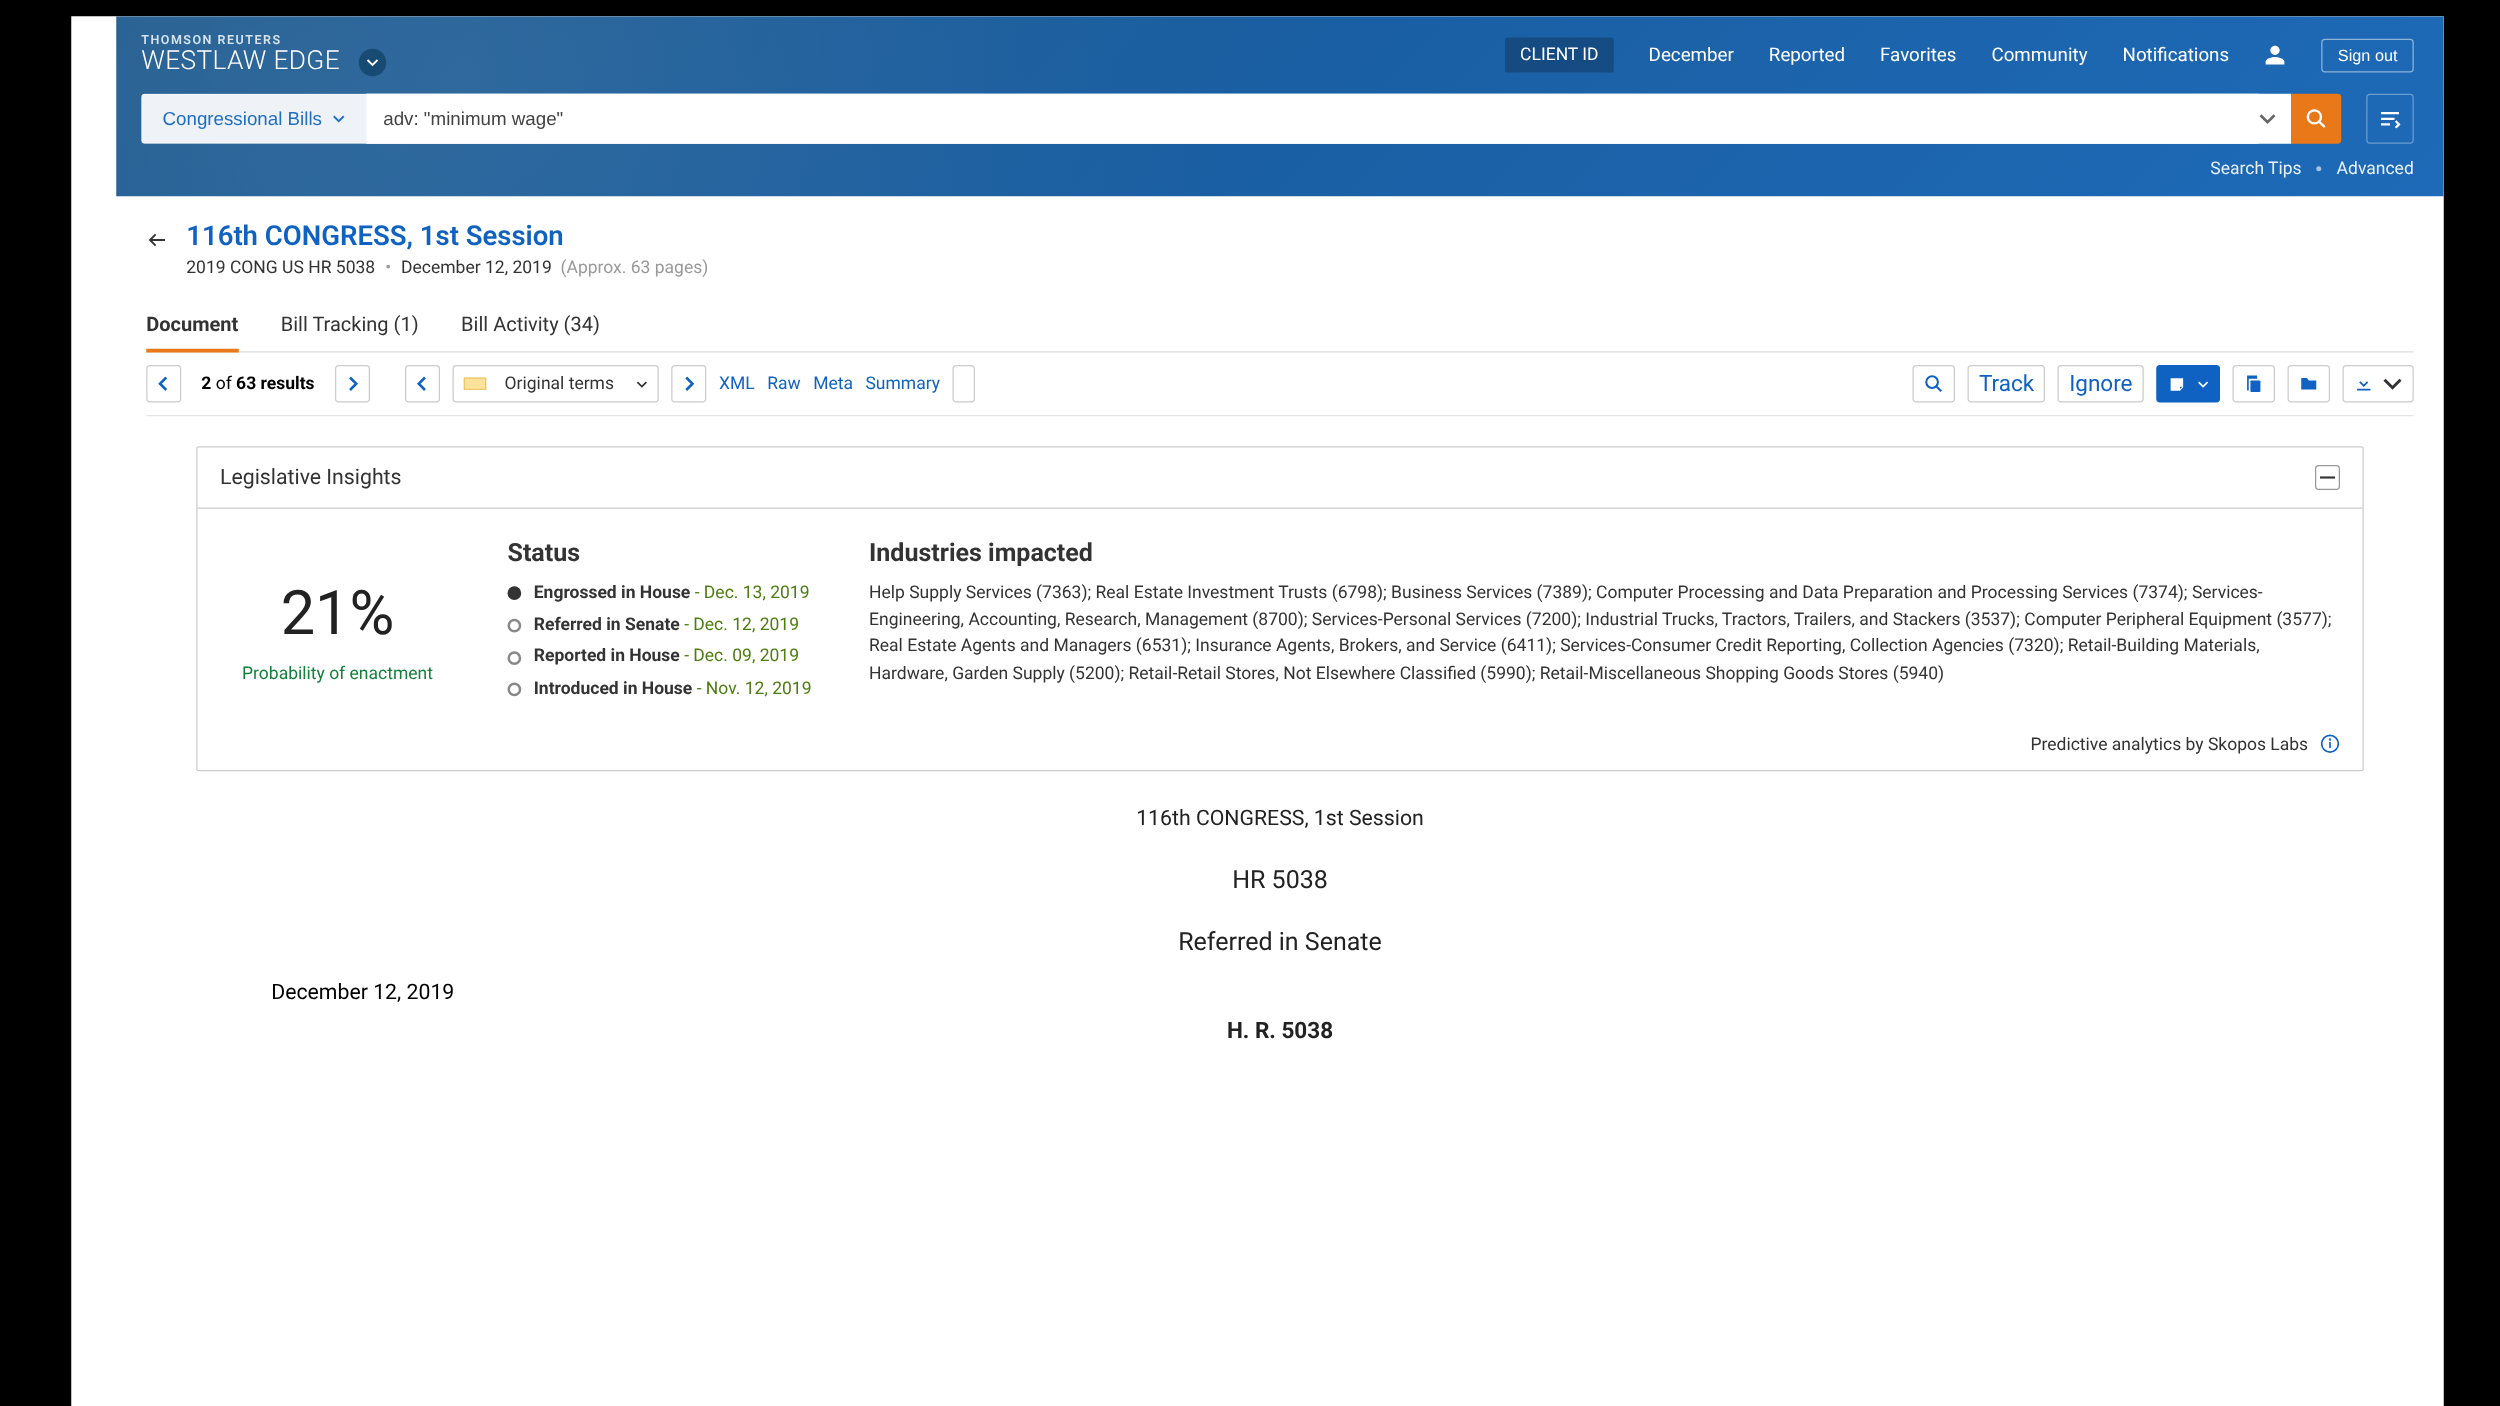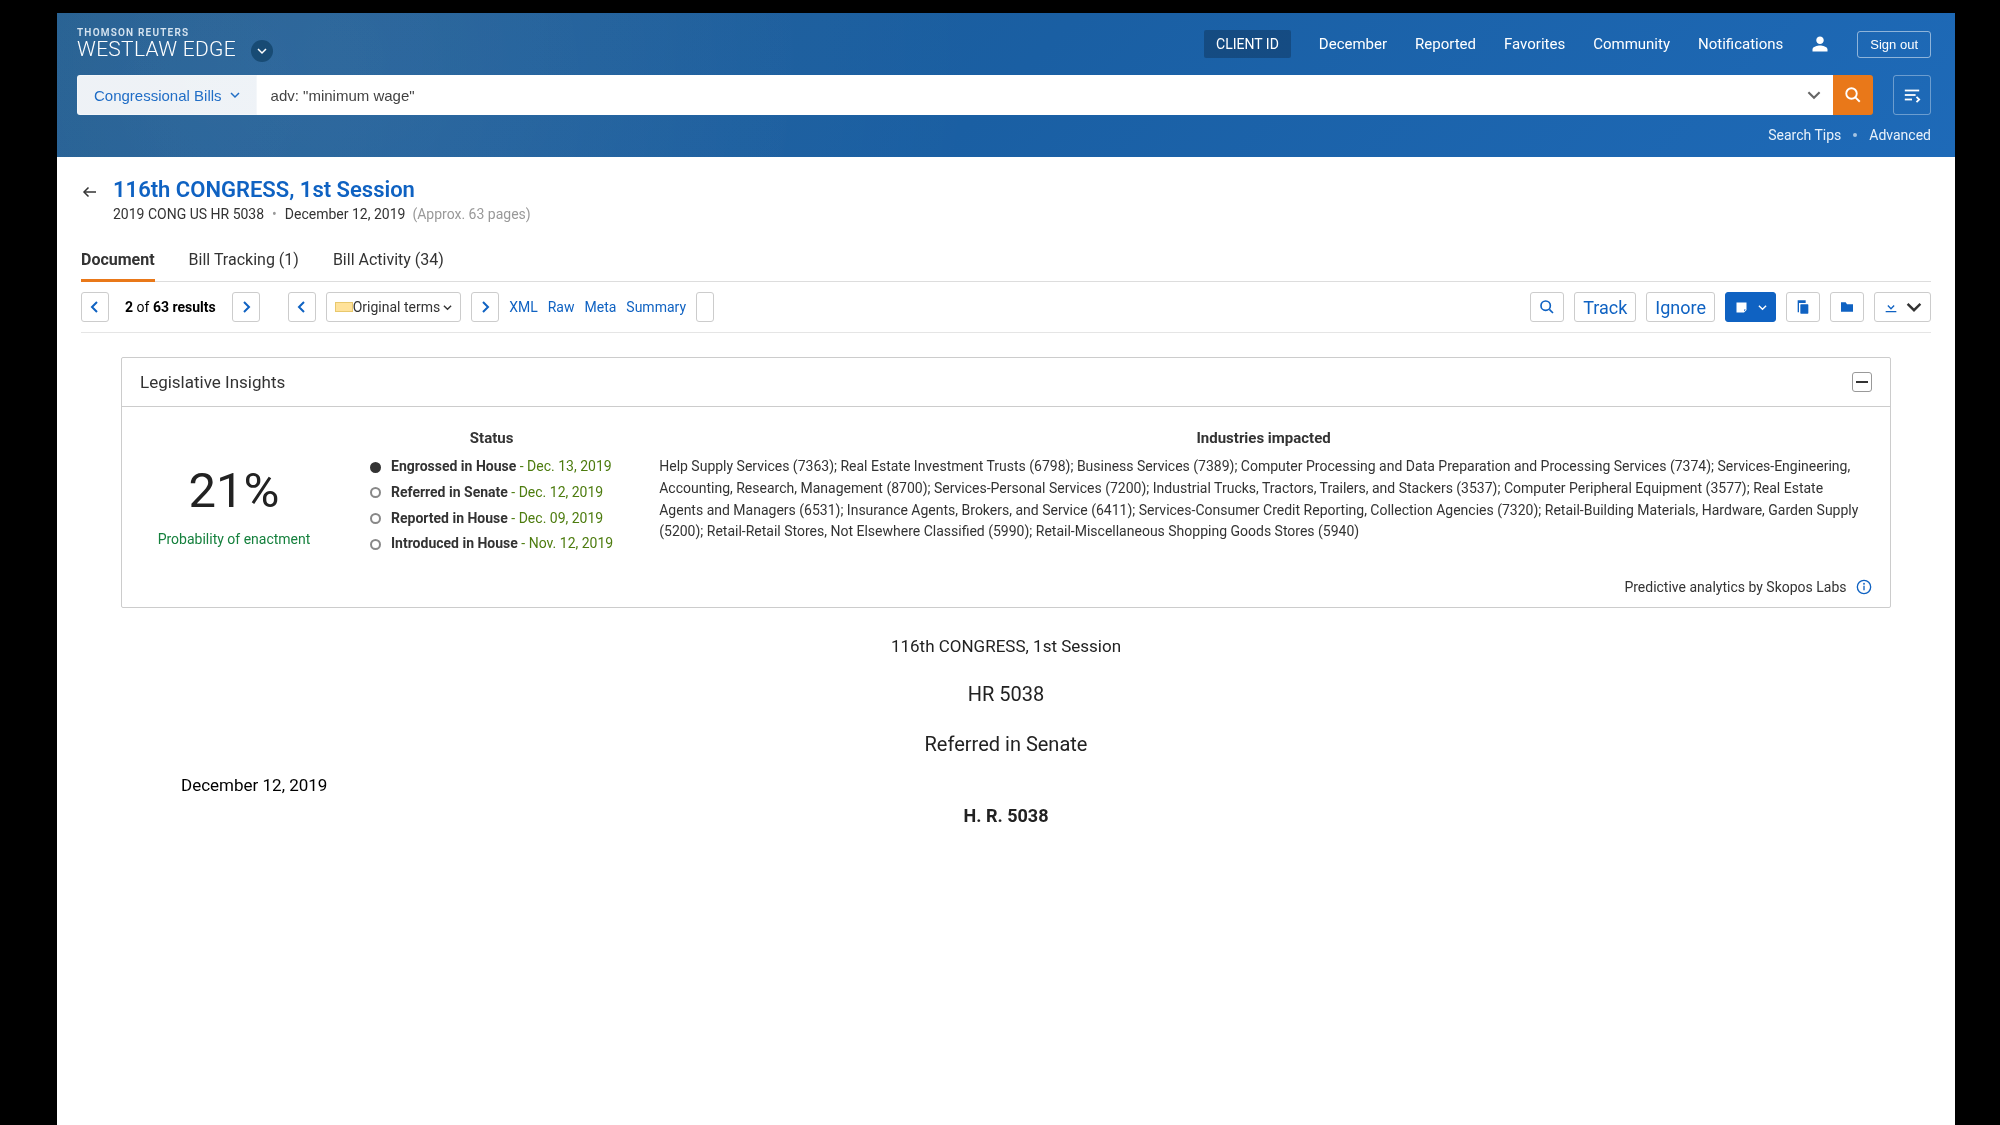--- a/index.html
+++ b/index.html
@@ -1,18 +1,18 @@
 <!DOCTYPE html>
 <html><head>
 <meta charset="utf-8">
 <style>
 * { box-sizing: border-box; margin: 0; padding: 0; }
 body { font-family: -apple-system, "Segoe UI", Roboto, Arial, sans-serif; background: #000; }
 .frame { width: 2000px; height: 1125px; margin: 0 auto; background: #000; position: relative; }
-.app { position: absolute; top: 13px; left: 57px; right: 45px; bottom: 0; background: #fff; overflow: hidden; }
+.app { position: absolute; top: 13px; left: 57px; right: 45px; bottom: 0; background: #fff; overflow: hidden; padding-left: 36px; }
 
 .header { background: linear-gradient(135deg, #1e5a8e 0%, #1a5fa3 50%, #1e6ab8 100%); color: #fff; position: relative; }
 .header::before { content: ""; position: absolute; inset: 0; background: radial-gradient(circle at 15% 30%, rgba(255,255,255,0.05) 0%, transparent 40%), radial-gradient(circle at 8% 60%, rgba(255,255,255,0.04) 0%, transparent 35%); pointer-events: none; }
 .topbar { display: flex; align-items: center; padding: 0 24px 0 20px; height: 62px; position: relative; }
 .brand { display: flex; flex-direction: column; line-height: 1.1; }
 .brand-sub { font-size: 10px; letter-spacing: 1.2px; font-weight: 600; color: #d6e4f0; }
 .brand-main { font-size: 21px; font-weight: 300; letter-spacing: 0.3px; }
 .brand-circle { width: 22px; height: 22px; border-radius: 50%; background: #184b74; display: inline-flex; align-items: center; justify-content: center; margin-left: 10px; }
 .brand-circle svg { width: 10px; height: 10px; }
 .topnav { margin-left: auto; display: flex; align-items: center; gap: 28px; font-size: 15px; }
@@ -48,42 +48,42 @@
 .tab { padding: 10px 0 12px; font-size: 16px; color: #333; cursor: pointer; position: relative; }
 .tab.active { font-weight: 700; }
 .tab.active::after { content: ""; position: absolute; left: 0; right: 0; bottom: -1px; height: 3px; background: #e97819; }
 
 .toolbar { display: flex; align-items: center; gap: 10px; padding: 10px 0; border-bottom: 1px solid #e5e5e5; font-size: 13px; flex-wrap: wrap; }
 .tb-box { border: 1px solid #ccc; background: #fff; height: 30px; display: flex; align-items: center; justify-content: center; border-radius: 3px; padding: 0 8px; cursor: pointer; }
 .tb-nav { width: 28px; }
 .tb-nav svg { width: 10px; height: 12px; color: #0f62c2; }
 .tb-count { border: none; padding: 0 6px; font-size: 14px; }
 .tb-count b { font-weight: 700; }
-.tb-terms { gap: 0; color: #333; font-size: 14px; }
+.tb-terms { gap: 15px; color: #333; font-size: 14px; }
 .tb-terms .bar { width: 18px; height: 10px; background: #ffe29a; border: 1px solid #e8c86d; }
 .tb-link { color: #0f62c2; font-size: 14px; cursor: pointer; }
 .tb-spacer { flex: 1; }
 .tb-icon svg { width: 16px; height: 16px; color: #0f62c2; }
 .tb-track, .tb-ignore { color: #0f62c2; font-size: 18px; }
 .tb-blue { background: #0f62c2; border-color: #0f62c2; }
 .tb-blue svg { color: #fff; }
 .tb-caret { width: 9px; height: 9px; color: #333; margin-left: 3px; }
 .tb-pencil svg{ color:#333;}
 
 .doc-area { padding: 24px 40px 40px; }
 .insights { border: 1px solid #ccc; border-radius: 2px; margin-bottom: 24px; }
 .insights-head { display: flex; justify-content: space-between; align-items: center; padding: 14px 18px; border-bottom: 1px solid #ccc; }
 .insights-head h3 { font-size: 17px; font-weight: 400; color: #333; }
 .collapse-btn { width: 20px; height: 20px; border: 1px solid #999; border-radius: 3px; display: flex; align-items: center; justify-content: center; cursor: pointer; }
 .insights-body { display: flex; gap: 46px; padding: 20px 22px 14px; font-size: 14px; color: #333; line-height: 1.55; }
 .prob { min-width: 180px; text-align: center; padding-top: 26px; }
 .prob-num { font-size: 49px; font-weight: 400; color: #222; }
 .prob-label { font-size: 14px; color: #15803d; }
 .status-col { min-width: 240px; }
-.status-col h4, .ind-col h4 { font-weight: 700; font-size: 15px; margin-bottom: 6px; text-align: center; }
+.status-col h4, .ind-col h4 { font-weight: 700; font-size: 20px; margin-bottom: 6px; }
 .status-item { display: flex; align-items: center; gap: 10px; margin: 4px 0; }
 .status-dot { width: 11px; height: 11px; border-radius: 50%; border: 2px solid #888; flex-shrink: 0; }
 .status-dot.fill { background: #333; border-color: #333; }
 .status-item b { font-weight: 700; }
 .status-item .d { color: #4d7c0f; }
 .ind-col { flex: 1; }
 .insights-foot { text-align: right; padding: 6px 18px 12px; font-size: 14px; color: #333; }
 .info-icon { width: 16px; height: 16px; color: #0f62c2; vertical-align: -3px; margin-left: 6px; }
 
 .billtext { text-align: center; font-size: 17px; color: #222; line-height: 1.7; }

